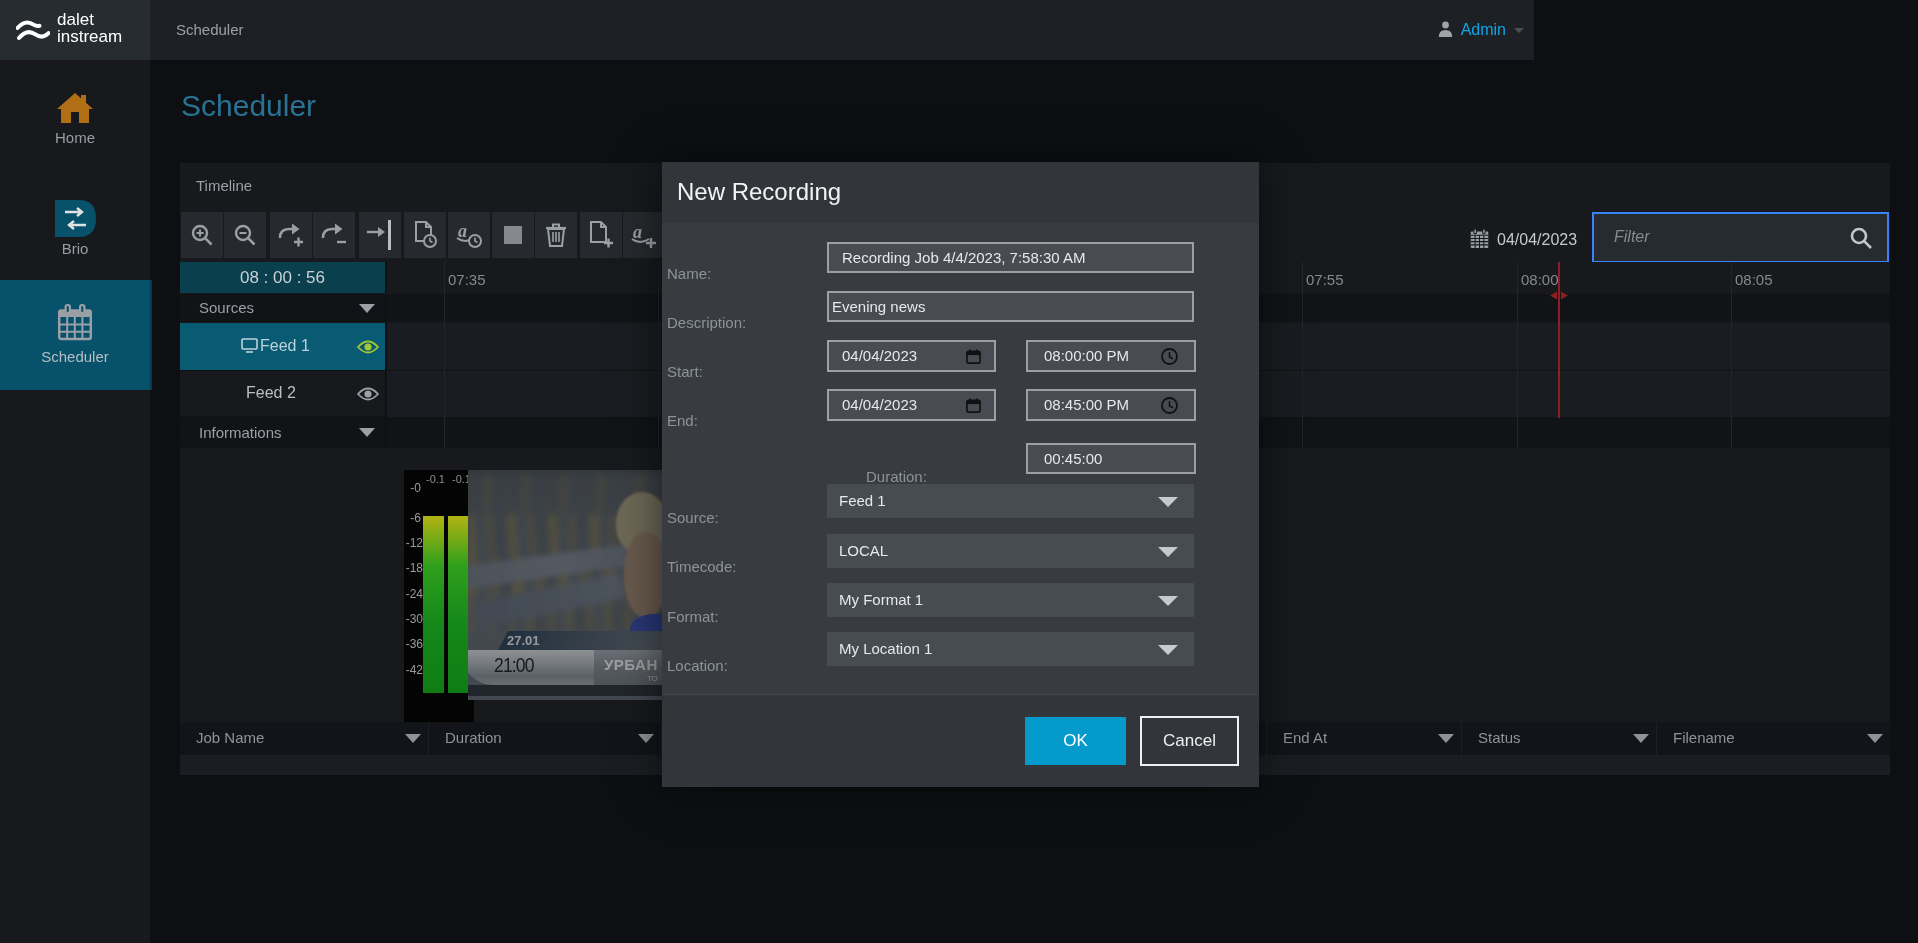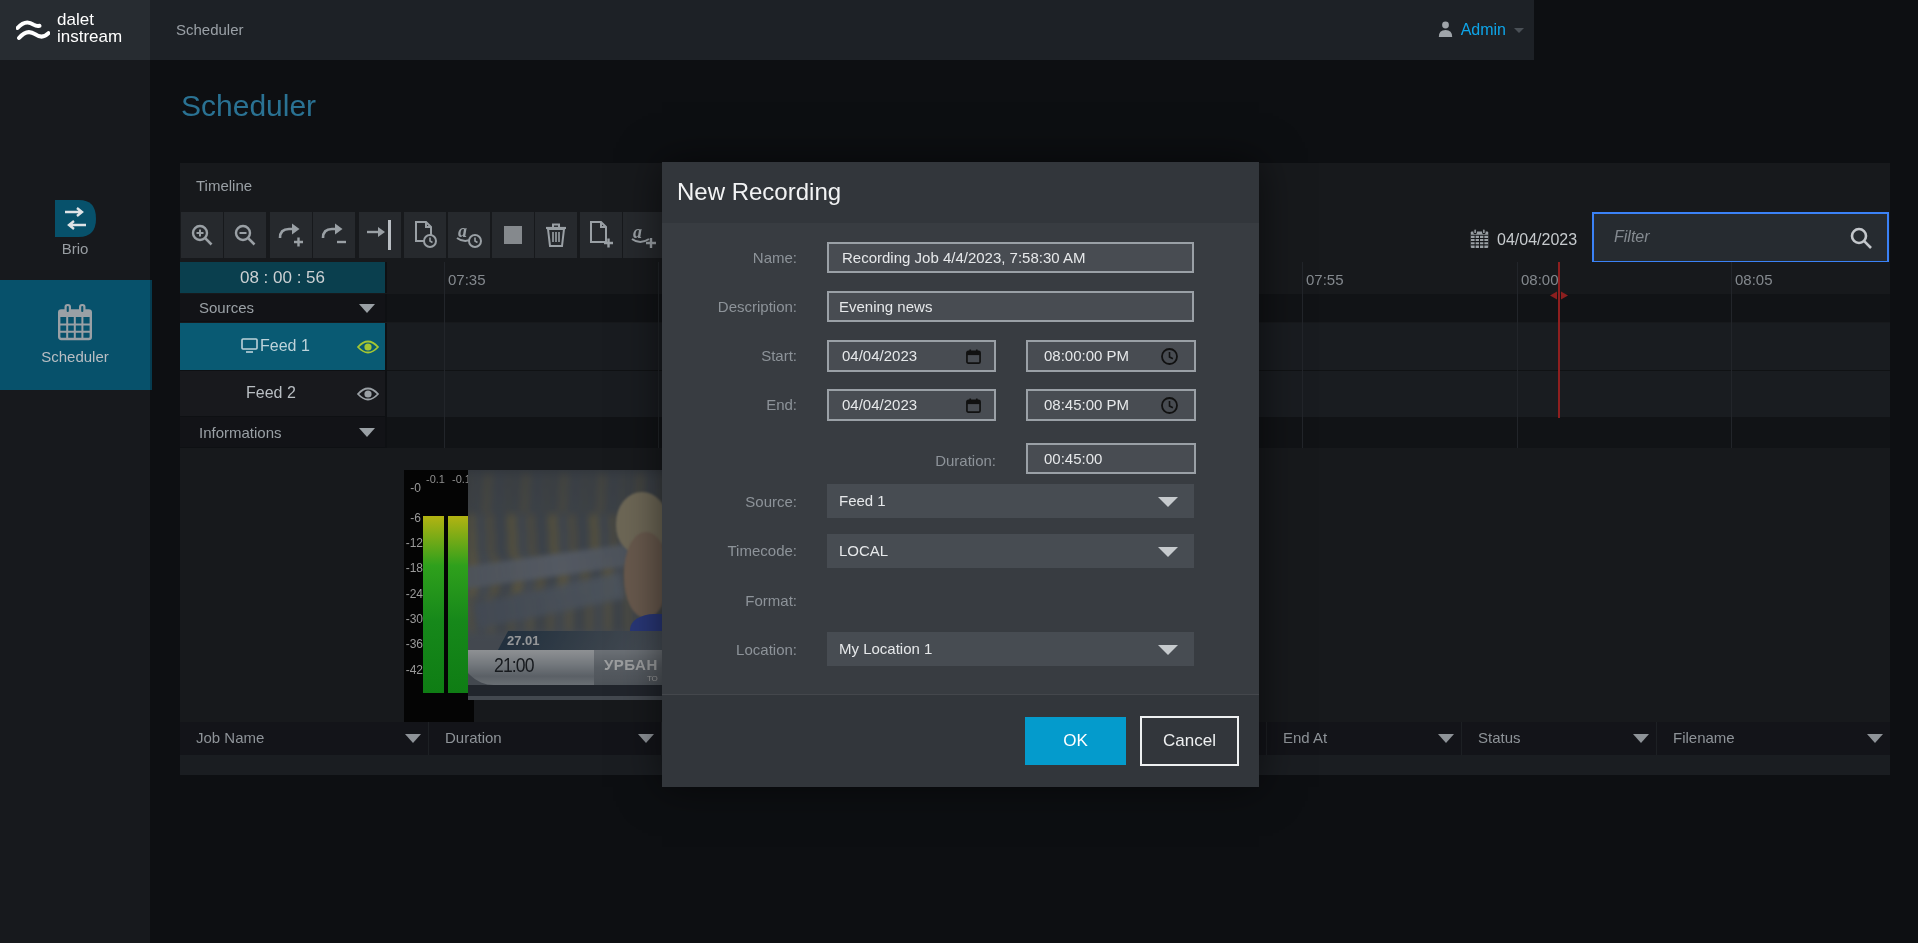--- a/index.html
+++ b/index.html
@@ -60,21 +60,21 @@
   .thcol { position:absolute; top:0; height:33px; border-right:1px solid #1d2024; }
   .thcol span.lbl { position:absolute; left:16px; top:7px; }
   .thcol .tri { position:absolute; right:7px; top:12px; width:0; height:0; border-left:8px solid transparent; border-right:8px solid transparent; border-top:9px solid #8e9398; }
   #trow-empty { position:absolute; left:0; top:592px; width:1710px; height:20px; background:#1a1d21; }
 
   
   #modal { position:absolute; left:662px; top:162px; width:597px; height:625px; background:#383c41; box-shadow:0 0 40px rgba(0,0,0,0.55); }
   #modal .mhead { position:absolute; left:0; top:0; width:100%; height:61px; background:#32363b; }
   #modal .mhead .t { position:absolute; left:15px; top:16px; color:#f2f3f4; font-size:24px; }
   #modal .mfoot { position:absolute; left:0; bottom:0; width:100%; height:93px; background:#32363b; border-top:1px solid #44474c; }
-  .mlabel { position:absolute; color:#8d9399; font-size:15px; text-align:right; width:130px; }
+  .mlabel { position:absolute; color:#8d9399; font-size:15px; text-align:left; width:130px;margin-top:16px; }
   .minput { position:absolute; background:#484c52; border:2px solid #9aa0a6; color:#e6e8ea; font-size:15px; }
   .mselect { position:absolute; background:#474c52; color:#e6e8ea; font-size:15px; height:34px; line-height:34px; }
   .mselect .tri { position:absolute; right:16px; top:13px; width:0; height:0; border-left:10px solid transparent; border-right:10px solid transparent; border-top:10px solid #c6cacd; }
   #btn-ok { position:absolute; left:363px; top:555px; width:101px; height:48px; background:#049bcc; color:#fff; font-size:17px; text-align:center; line-height:48px; }
   #btn-cancel { position:absolute; left:478px; top:554px; width:99px; height:50px; border:2px solid #eef0f1; color:#eef0f1; font-size:17px; text-align:center; line-height:46px; }
 </style>
 </head>
 <body>
 
 <div id="topbar">
@@ -88,20 +88,25 @@
   <div class="appname">Scheduler</div>
   <div id="adminbox">
     <svg width="15" height="16" viewBox="0 0 15 16" style="vertical-align:-2px;margin-right:8px">
       <circle cx="7.5" cy="4" r="3.4" fill="#9fa4a9"></circle>
       <path d="M0.8 16 Q0.8 9 7.5 9 Q14.2 9 14.2 16 Z" fill="#9fa4a9"></path>
     </svg>Admin<span style="display:inline-block;width:0;height:0;border-left:5px solid transparent;border-right:5px solid transparent;border-top:5px solid #4a5056;margin-left:8px;vertical-align:2px;"></span>
   </div>
 </div>
 
 <div id="sidebar">
+  <div class="navitem" style="top:32px;">
+    <svg width="40" height="32" viewBox="0 0 40 32" style="display:block;margin:0 auto 5px;">
+      <path d="M20 1 L2 17 L6 17 L6 31 L16 31 L16 20 L24 20 L24 31 L34 31 L34 17 L38 17 L31 10.7 L31 3 L26 3 L26 6.3 Z" fill="#b06f15"></path>
+    </svg>Home
+  </div>
   <div id="nav-sched"></div>
   <div class="navitem" style="top:140px;">
     <svg width="41" height="37" viewBox="0 0 41 37" style="display:block;margin:0 auto 3px;">
       <path d="M0 0 L24 0 Q41 0 41 18.5 Q41 37 24 37 L0 37 Z" fill="#07516b"></path>
       <path d="M10 12 h16 M22 8 l5 4 -5 4" fill="none" stroke="#dfe3e6" stroke-width="2.4"></path>
       <path d="M31 25 h-16 M19 21 l-5 4 5 4" fill="none" stroke="#dfe3e6" stroke-width="2.4"></path>
     </svg>Brio
   </div>
   <div class="navitem" style="top:244px;color:#b9bec3;">
     <svg width="34" height="37" viewBox="0 0 34 37" style="display:block;margin:0 auto 7px;">
@@ -360,21 +365,21 @@
 <div id="modal">
   <div class="mhead">
       <span class="t">New Recording</span>
     </div>
   <div class="mfoot"></div>
 
   <div class="mlabel" style="left:5px;top:87px;">Name:</div>
   <div class="minput" style="left:165px;top:80px;width:367px;height:31px;line-height:27px;padding-left:13px;">Recording Job 4/4/2023, 7:58:30 AM</div>
 
   <div class="mlabel" style="left:5px;top:136px;">Description:</div>
-  <div class="minput" style="left:165px;top:129px;width:367px;height:31px;line-height:27px;padding-left:10px;">Evening news</div>
+  <div class="minput" style="left:165px;top:129px;width:367px;height:31px;line-height:27px;padding-left:3px;">Evening news</div>
 
   <div class="mlabel" style="left:5px;top:185px;">Start:</div>
   <div class="minput" style="left:165px;top:178px;width:169px;height:32px;line-height:28px;padding-left:13px;">04/04/2023
     <svg width="15" height="15" viewBox="0 0 16 16" style="position:absolute;right:13px;top:7px;">
         <rect x="1" y="2.5" width="14" height="12.5" rx="1.5" fill="none" stroke="#111" stroke-width="1.8"></rect>
         <rect x="1" y="2.5" width="14" height="4" fill="#111"></rect>
         <path d="M4.5 0.5 v3 M11.5 0.5 v3" stroke="#111" stroke-width="1.8"></path>
       </svg>
   </div>
   <div class="minput" style="left:364px;top:178px;width:170px;height:32px;line-height:28px;padding-left:16px;">08:00:00 PM
@@ -402,19 +407,20 @@
   <div class="mlabel" style="left:204px;top:290px;">Duration:</div>
   <div class="minput" style="left:364px;top:281px;width:170px;height:31px;line-height:27px;padding-left:16px;">00:45:00</div>
 
   <div class="mlabel" style="left:5px;top:331px;">Source:</div>
   <div class="mselect" style="left:165px;top:322px;width:367px;padding-left:12px;">Feed 1<span class="tri"></span></div>
 
   <div class="mlabel" style="left:5px;top:380px;">Timecode:</div>
   <div class="mselect" style="left:165px;top:372px;width:367px;padding-left:12px;">LOCAL<span class="tri"></span></div>
 
   <div class="mlabel" style="left:5px;top:430px;">Format:</div>
+  <div class="mselect" style="left:165px;top:421px;width:367px;padding-left:12px;">My Format 1<span class="tri"></span></div>
 
   <div class="mlabel" style="left:5px;top:479px;">Location:</div>
   <div class="mselect" style="left:165px;top:470px;width:367px;padding-left:12px;">My Location 1<span class="tri"></span></div>
 
   <div id="btn-ok">OK</div>
   <div id="btn-cancel">Cancel</div>
 </div>
 
 </body></html>

